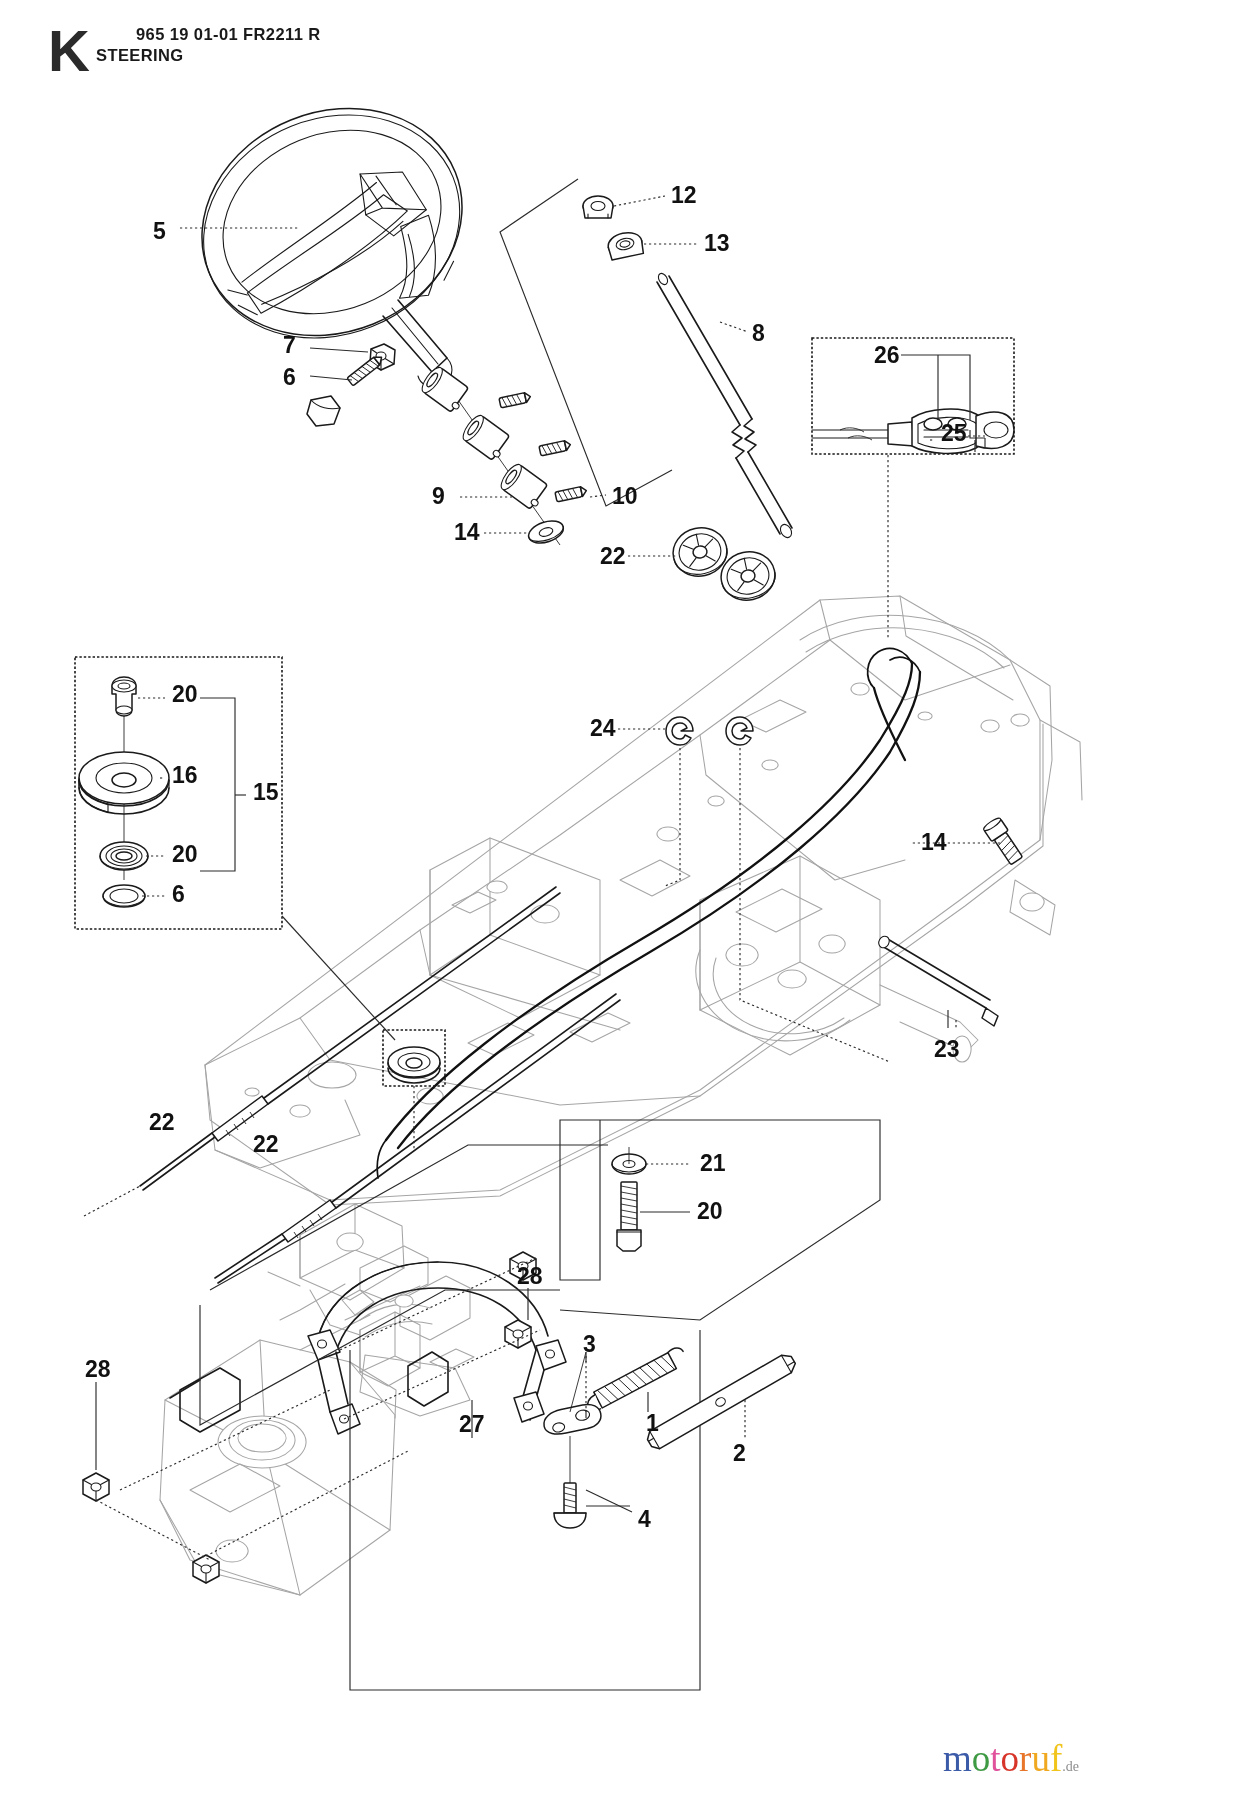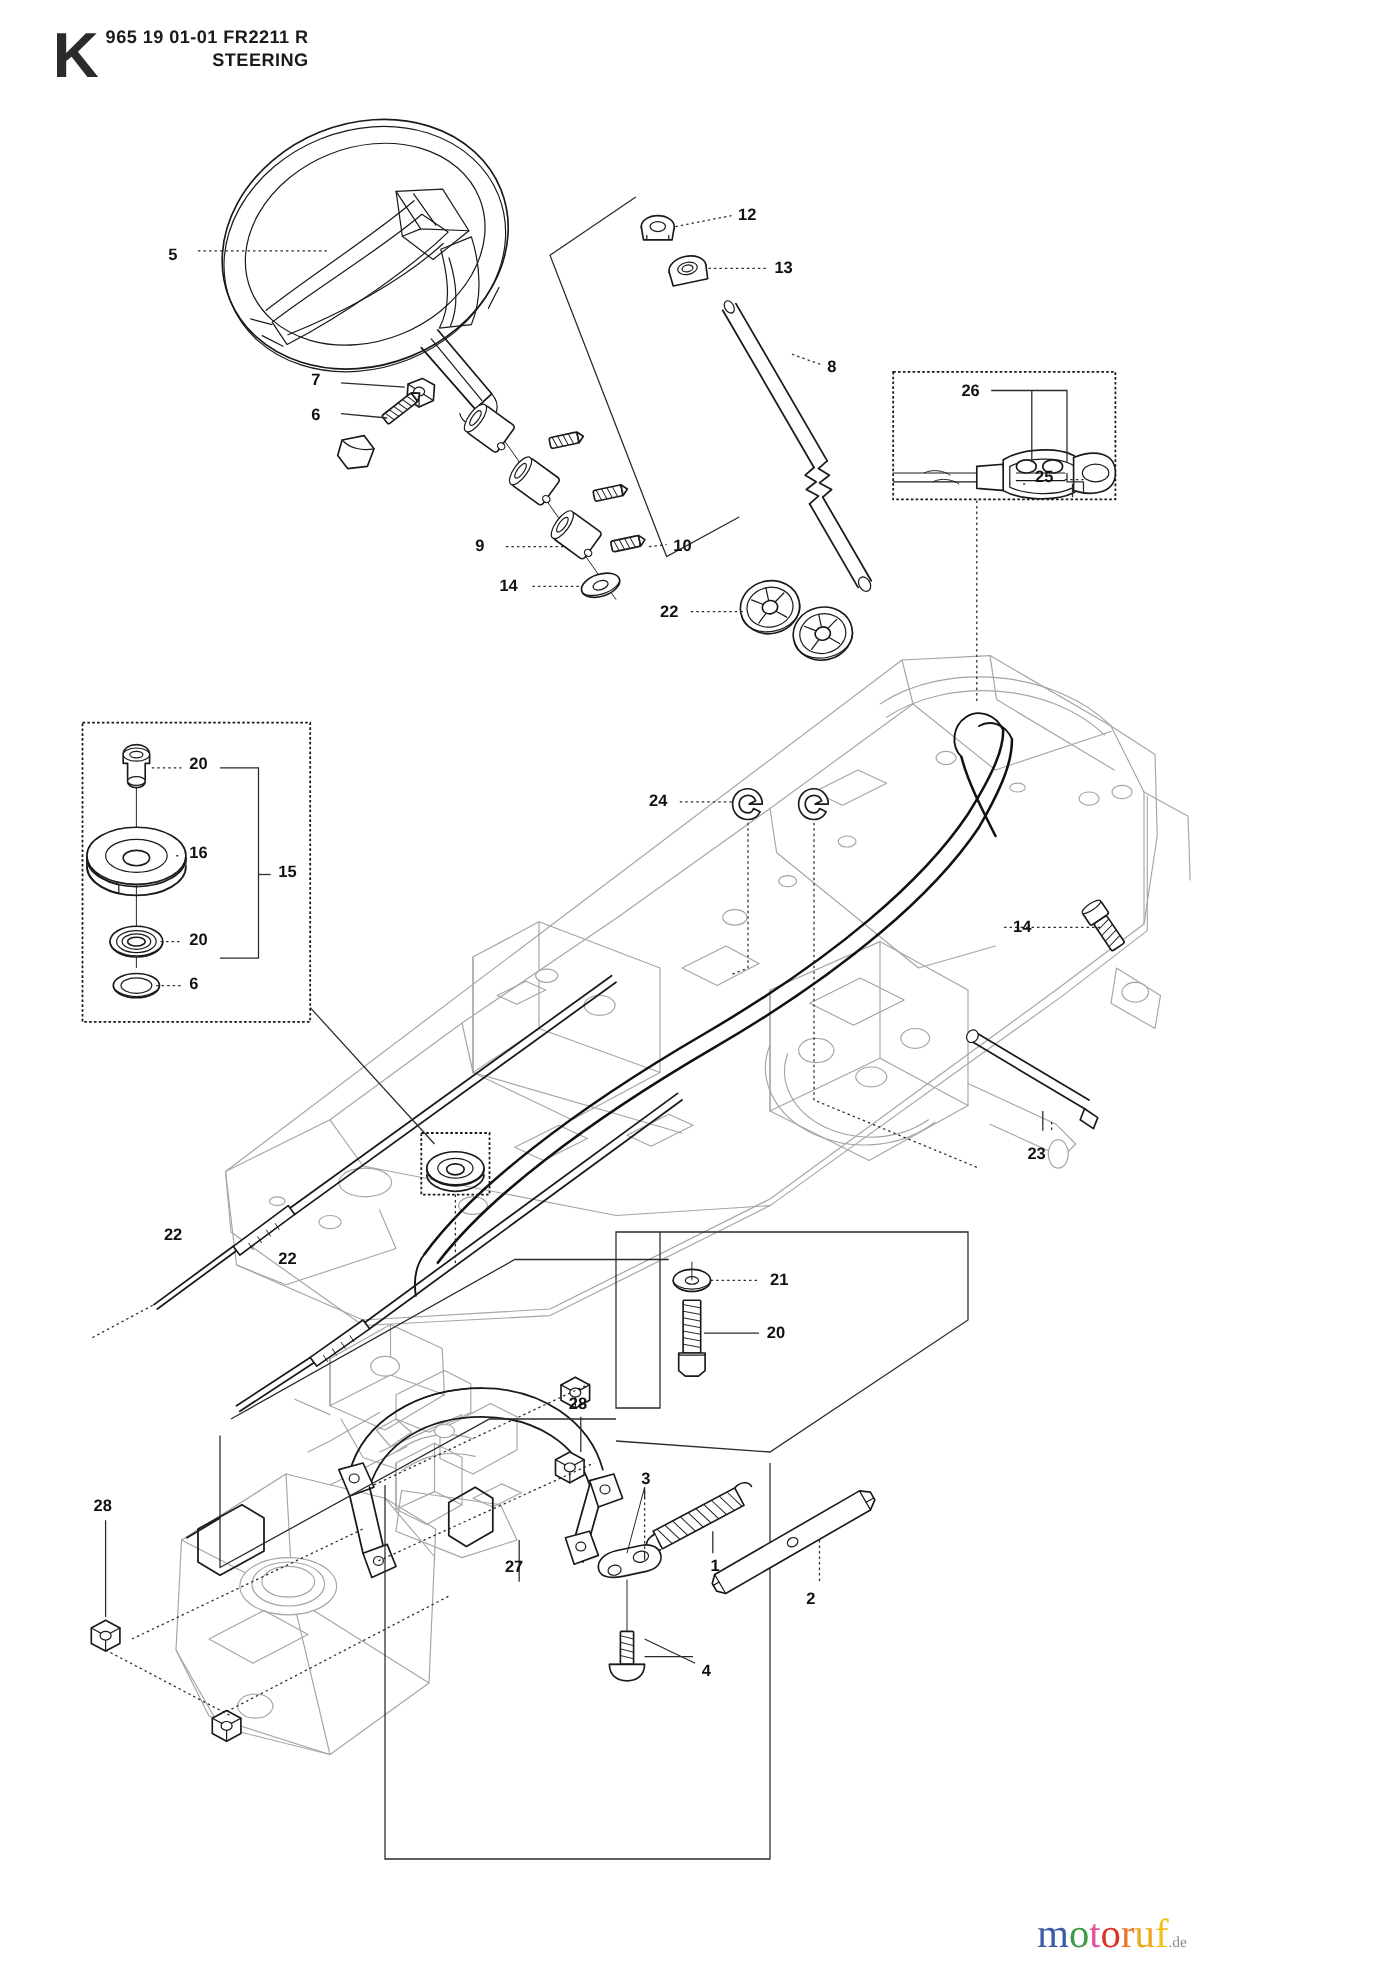--- a/index.html
+++ b/index.html
@@ -15,36 +15,36 @@
   #header { position:absolute; left:0; top:0; width:100%; height:80px; }
   #logo-k {
     position:absolute; left:48px; top:22px;
     font-family:"Liberation Sans", sans-serif;
     font-weight:bold; font-size:58px; line-height:58px;
     color:#2b2b2b; letter-spacing:-2px;
   }
   #title-block { position:absolute; left:96px; top:24px; }
   #title-line1 {
     font-size:16.5px; font-weight:bold; color:#1a1a1a;
-    letter-spacing:0.4px; line-height:21px; white-space:nowrap;
+    letter-spacing:0.4px; line-height:21px; white-space:nowrap;margin-left:40px;
   }
   #title-line2 {
     font-size:16.5px; font-weight:bold; color:#1a1a1a;
-    letter-spacing:0.4px; line-height:21px; white-space:nowrap;text-align:right;
+    letter-spacing:0.4px; line-height:21px; white-space:nowrap;
   }
 
   
   #drawing { position:absolute; left:0; top:0; width:1249px; height:1800px; }
   #drawing svg { display:block; }
 
   
   .callout {
     position:absolute;
     font-family:"Liberation Sans", sans-serif;
-    font-weight:bold; font-size:15px; color:#111;
+    font-weight:bold; font-size:23px; color:#111;
     line-height:19px; white-space:nowrap;
   }
 
   
   #watermark {
     position:absolute; left:943px; top:1740px;
     font-family:"Liberation Serif", serif;
     font-size:37px; line-height:37px; white-space:nowrap;
   }
   #watermark span { display:inline; }

